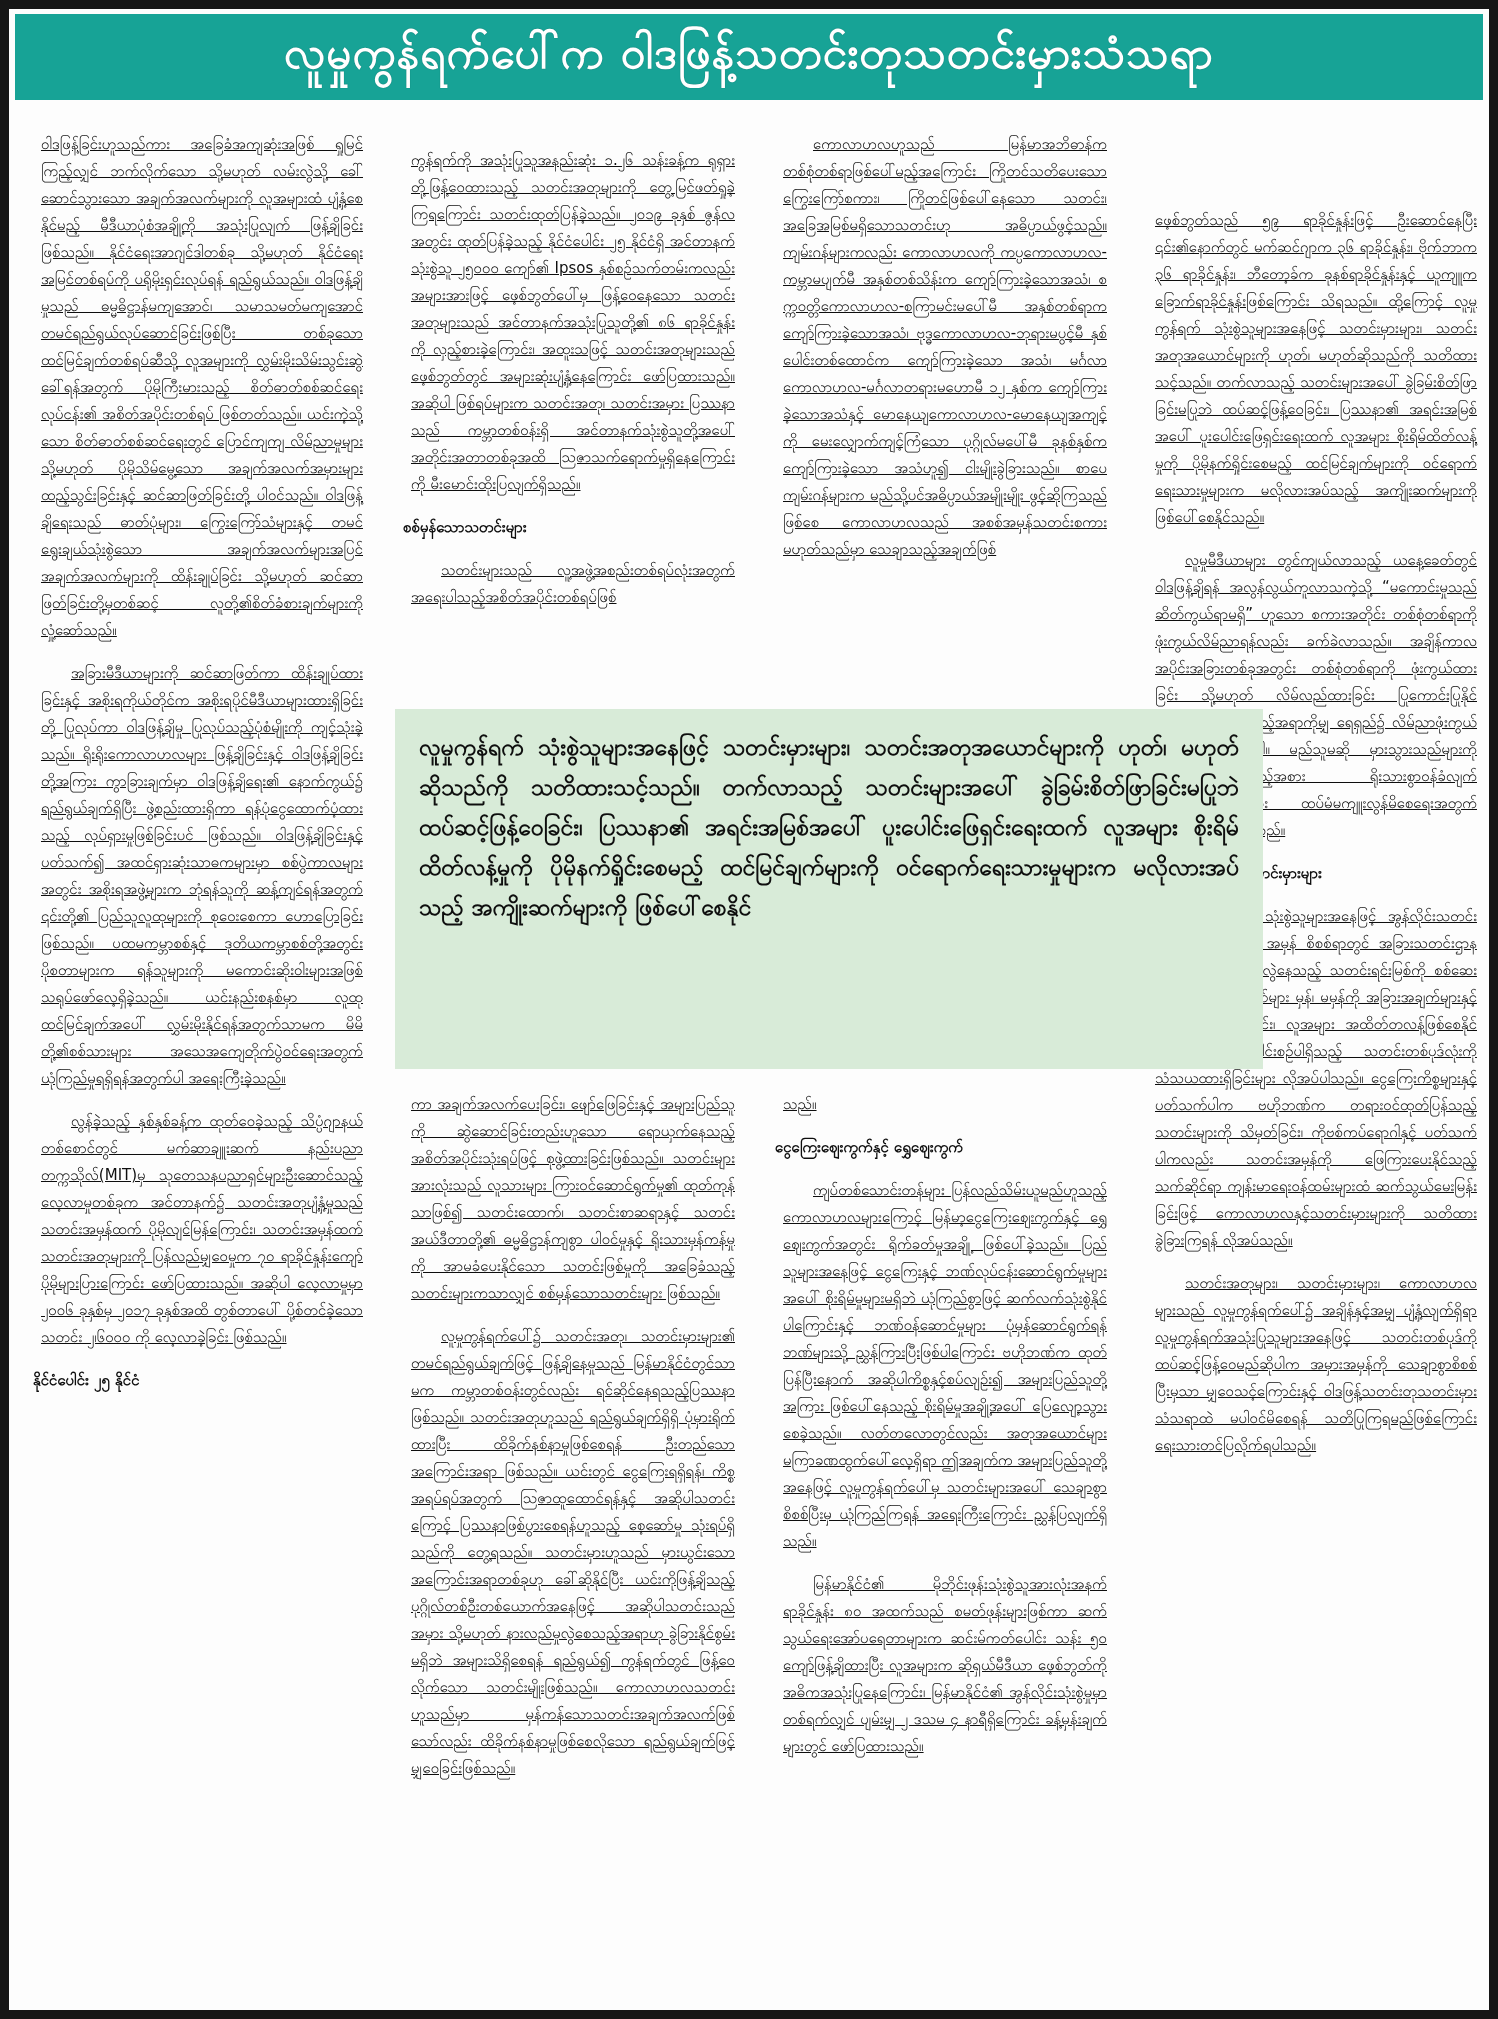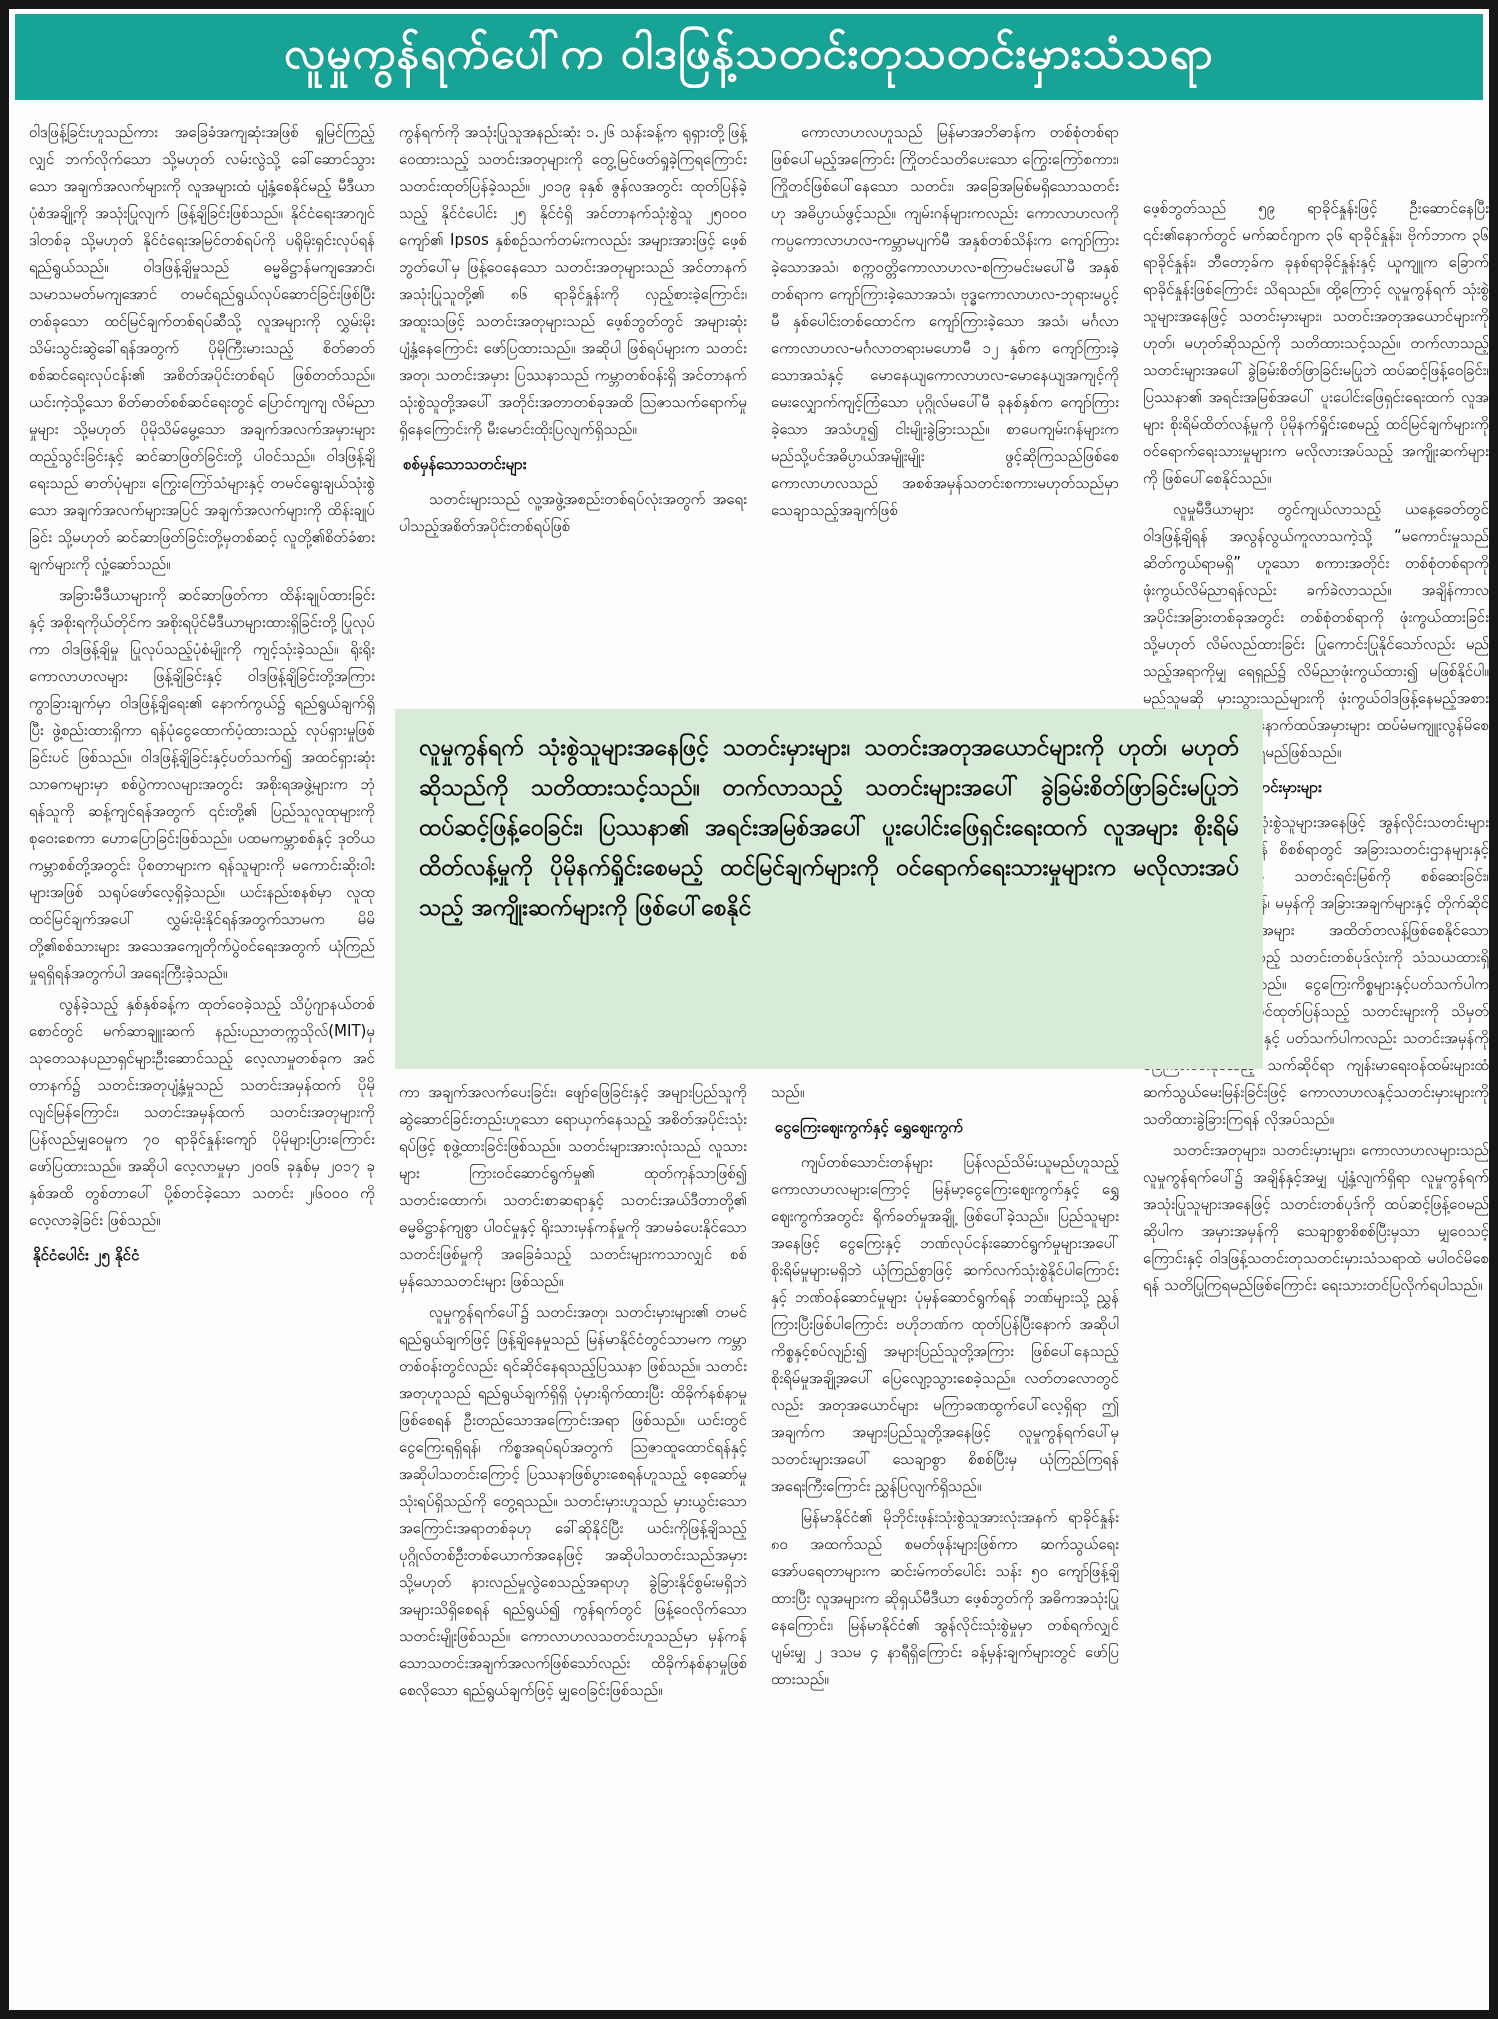--- a/index.html
+++ b/index.html
@@ -9,25 +9,25 @@
   .masthead{position:absolute;left:6px;right:6px;top:5px;height:86px;
         background:#17a396;display:flex;align-items:center;justify-content:center;}
   .masthead .title{color:#ffffff;font-size:44px;font-weight:700;letter-spacing:1px;
         white-space:nowrap;text-shadow:0 0 1px #0c6b63;text-align:center;}
   .byline-box{position:absolute;right:12px;width:346px;top:108px;height:62px;
         background:#c7e5e0;border:4px solid #151515;border-radius:30px;
         display:flex;align-items:center;justify-content:center;box-sizing:border-box;}
   .byline-box .byline{font-size:26px;font-weight:700;color:#0e0e0e;white-space:nowrap;}
   .colseg{position:absolute;overflow:hidden;font-size:15px;line-height:27px;
         text-align:justify;}
-  .para{margin:4px;}
+  .para{margin:16px;text-decoration:underline;}
   .para.ind{text-indent:30px;}
   .subhead{text-align:left;font-weight:700;margin:8px;}
   #c1{left:16px;top:106px;width:354px;height:1896px;}
-  #c2t{left:386px;top:106px;width:356px;height:592px;}
+  #c2t{left:386px;top:122px;width:356px;height:592px;}
   #c2b{left:386px;top:1066px;width:356px;height:936px;}
   #c3t{left:758px;top:106px;width:356px;height:592px;}
   #c3b{left:758px;top:1066px;width:356px;height:936px;}
   #c4{left:1130px;top:182px;width:354px;height:1820px;}
   .pull-quote{position:absolute;left:386px;top:700px;width:868px;height:360px;
         background:#d8ebd8;box-sizing:border-box;padding:18px 24px;
         font-size:23px;font-weight:700;line-height:40px;text-align:justify;
         overflow:hidden;}
 </style>
 </head>

